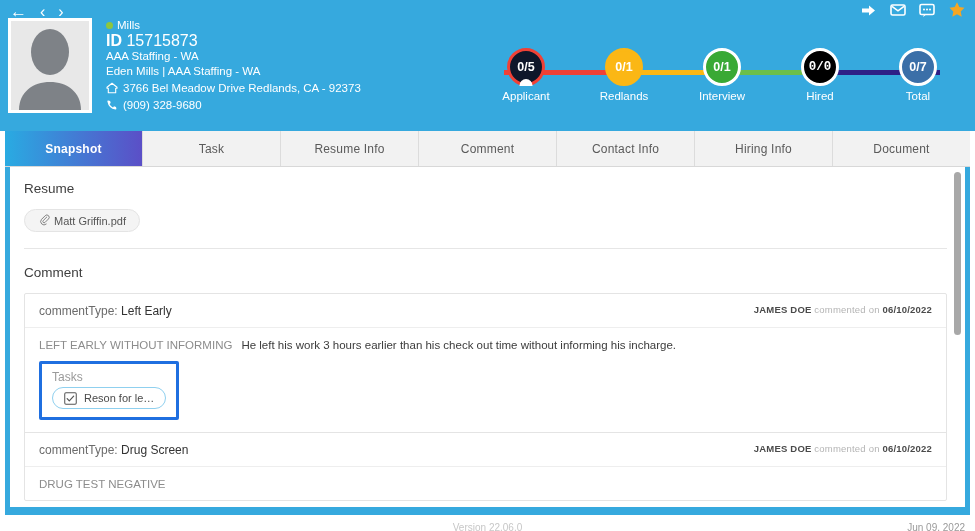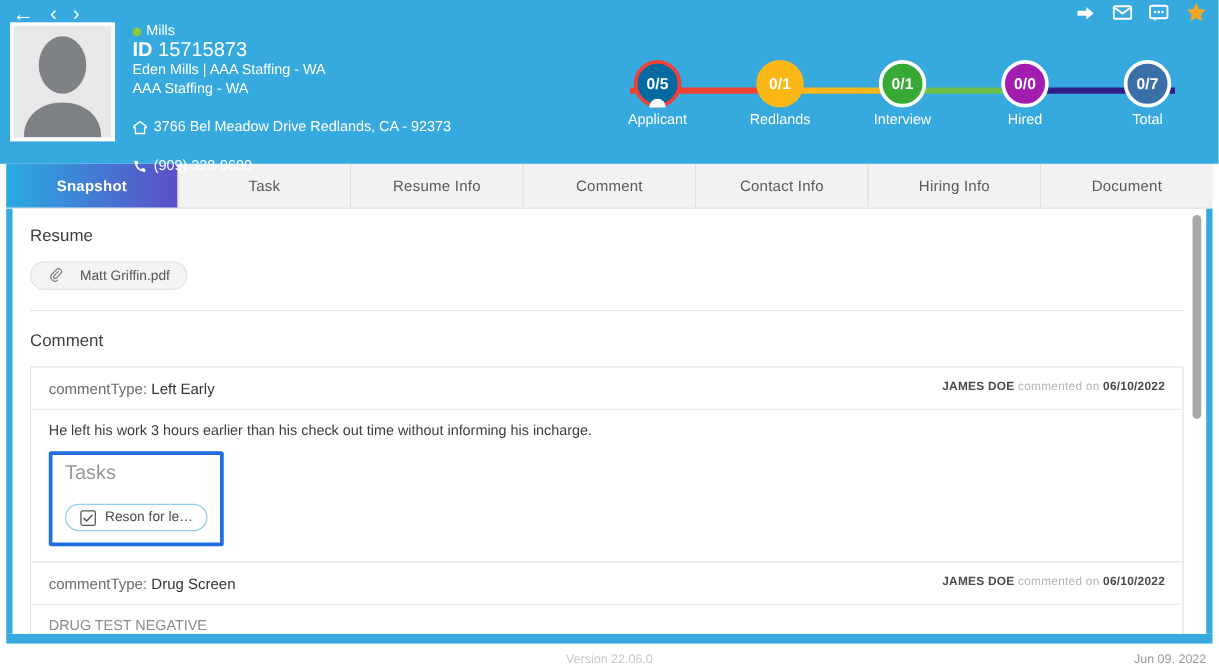--- a/index.html
+++ b/index.html
@@ -100,21 +100,21 @@
   .id-line { font-size: 16px; margin-top: 2px; line-height: 16px; }
   .id-line .lbl { font-weight: bold; }
   .org-line { font-size: 11.5px; line-height: 15px; font-weight: 500; }
 
   .meta-line {
     font-size: 11.5px;
     line-height: 16px;
     display: flex;
     align-items: center;
     gap: 5px;
-    margin-top: 15px;
+    margin-top: 1px;
     font-weight: 500;
   }
   .meta-line svg { flex: 0 0 auto; display: block; }
 
   
   .pipeline {
     position: absolute;
     left: 482px;
     top: 48px;
     width: 480px;
@@ -221,21 +221,21 @@
   .sec-title {
     font-size: 13.5px;
     color: #3e3e3e;
     font-weight: 500;
     margin-bottom: 13px;
   }
 
   .chip {
     display: inline-flex;
     align-items: center;
-    gap: 13px;
+    gap: 3px;
     height: 23px;
     padding: 0 13px;
     border-radius: 12px;
     background: #f4f4f4;
     border: 1px solid #e4e4e4;
     font-size: 11px;
     color: #555555;
     cursor: pointer;
   }
   .chip svg { flex: 0 0 auto; display: block; }
@@ -282,21 +282,21 @@
   .c-text { font-size: 11.5px; color: #3c3c3c; }
 
   .tasks-box {
     margin: 0 14px 12px 14px;
     border: 3px solid #1f6fe0;
     border-radius: 2px;
     padding: 6px 10px 8px 10px;
     display: inline-block;
     background: #ffffff;
   }
-  .tasks-label { font-size: 16px; color: #9a9a9a; margin-bottom: 15px; }
+  .tasks-label { font-size: 12px; color: #9a9a9a; margin-bottom: 3px; }
   .task-chip {
     display: inline-flex;
     align-items: center;
     gap: 7px;
     height: 22px;
     padding: 0 11px;
     border-radius: 11px;
     border: 1px solid #8fd0ef;
     background: #ffffff;
     font-size: 11px;
@@ -400,22 +400,22 @@
             <span class="status-dot"></span>
             <span class="status-text">Mills</span>
           </span>
         </div>
 
         <div class="id-line">
           <span class="lbl">ID</span>
           <span>15715873</span>
         </div>
 
+        <div class="org-line">AAA Staffing - WA</div>
         <div class="org-line">Eden Mills | AAA Staffing - WA</div>
-        <div class="org-line">AAA Staffing - WA</div>
 
         <div class="meta-line">
           <svg width="12" height="12" viewBox="0 0 12 12">
             <path d="M6 1.2L1 5.3v.9h1.3v4.6h7.4V6.2H11v-.9z" fill="none" stroke="#ffffff" stroke-width="1.1" stroke-linejoin="round"></path>
           </svg>
           <span>3766 Bel Meadow Drive Redlands, CA - 92373</span>
         </div>
 
         <div class="meta-line">
           <svg width="12" height="12" viewBox="0 0 12 12">
@@ -430,21 +430,21 @@
       <div class="pipe-track">
         <div class="pipe-seg" style="background:#ef4136"></div>
         <div class="pipe-seg" style="background:#fbb715"></div>
         <div class="pipe-seg" style="background:#6cbf4b"></div>
         <div class="pipe-seg" style="background:#2e1f86"></div>
       </div>
 
       <div class="pipe-nodes">
 
         <div class="pipe-node">
-          <div class="node-circle" style="border-color:#ef4136; background:#0369a1;">
+          <div class="node-circle" style="border-color:#ef4136; background:#0f172a;">
             <span>0/5</span>
             <span class="node-notch"></span>
           </div>
           <div class="node-label">Applicant</div>
         </div>
 
         <div class="pipe-node">
           <div class="node-circle" style="border-color:#fbb715; background:#fbb715;">
             <span>0/1</span>
           </div>
@@ -452,21 +452,21 @@
         </div>
 
         <div class="pipe-node">
           <div class="node-circle" style="border-color:#ffffff; background:#39a935;">
             <span>0/1</span>
           </div>
           <div class="node-label">Interview</div>
         </div>
 
         <div class="pipe-node">
-          <div class="node-circle" style="border-color:#ffffff; background:#a21caf;">
+          <div class="node-circle" style="border-color:#ffffff; background:#000000;font-family:Liberation Mono, monospace;">
             <span>0/0</span>
           </div>
           <div class="node-label">Hired</div>
         </div>
 
         <div class="pipe-node">
           <div class="node-circle" style="border-color:#ffffff; background:#3b6fa8;">
             <span>0/7</span>
           </div>
           <div class="node-label">Total</div>
@@ -522,20 +522,21 @@
           <div class="c-head">
             <div class="c-type">
               <span class="ct-lbl">commentType:</span>
               <span class="ct-val">Left Early</span>
             </div>
             <div class="c-meta">
               <span class="author">JAMES DOE</span><span> commented on </span><span class="cdate">06/10/2022</span>
             </div>
           </div>
           <div class="c-body">
+            <span class="c-tag">LEFT EARLY WITHOUT INFORMING</span>
             <span class="c-text">He left his work 3 hours earlier than his check out time without informing his incharge.</span>
           </div>
           <div class="tasks-box">
             <div class="tasks-label">Tasks</div>
             <div class="task-chip">
               <svg width="13" height="13" viewBox="0 0 14 14">
                 <rect x="0.8" y="0.8" width="12.4" height="12.4" rx="1.3" fill="none" stroke="#555" stroke-width="1.1"></rect>
                 <path d="M3.4 7.1l2.3 2.4 4.7-5" fill="none" stroke="#555" stroke-width="1.3" stroke-linecap="round" stroke-linejoin="round"></path>
               </svg>
               <span>Reson for le…</span>

